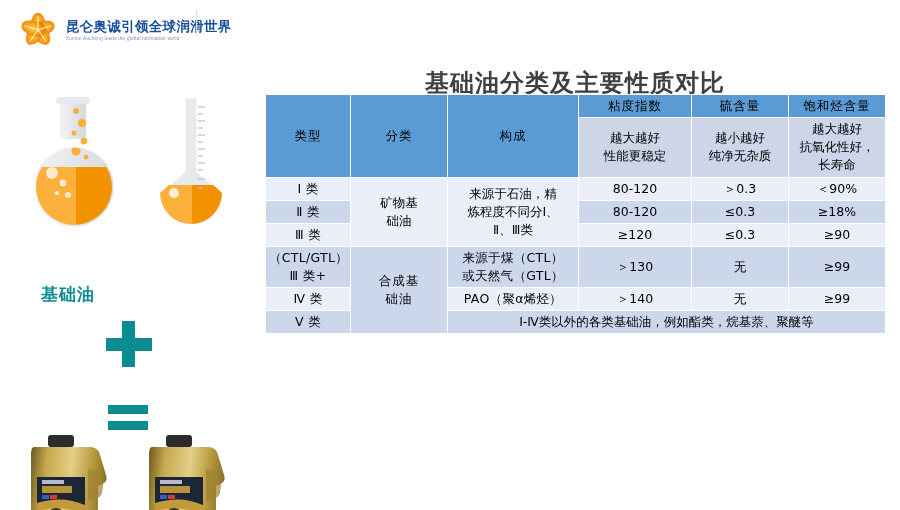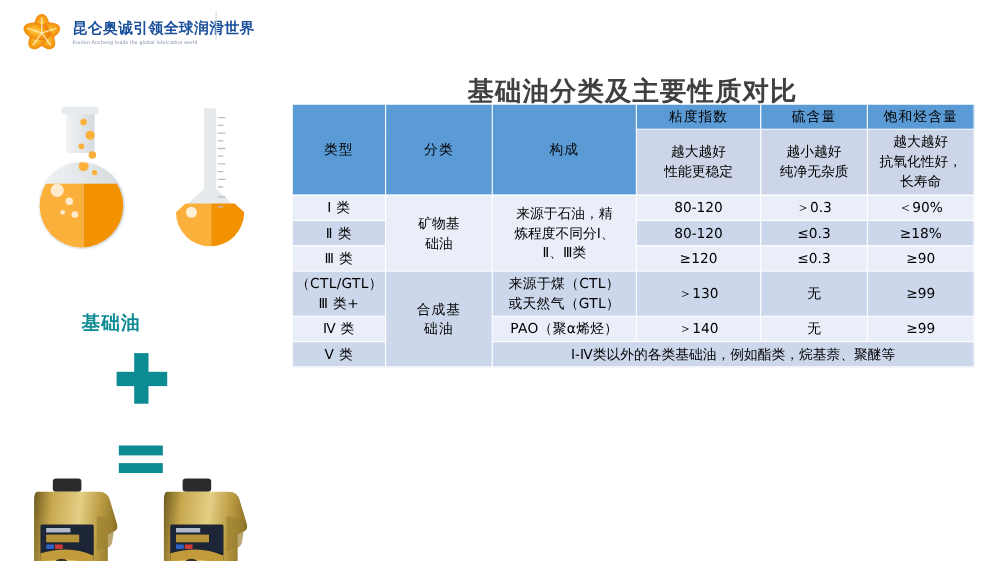--- a/index.html
+++ b/index.html
@@ -41,21 +41,21 @@
   #equals-sign{position:absolute;left:108px;top:320px;width:40px;height:26px;}
   #equals-sign .bar{position:absolute;left:0;width:40px;height:9px;background:#0D8B93;}
   #equals-sign .bar.b1{top:0;}
   #equals-sign .bar.b2{top:16px;}
 
   .pct-block{position:absolute;text-align:center;color:#0D8B93;font-weight:bold;line-height:1.35;
       font-family:"DejaVu Sans","Liberation Sans",sans-serif;}
   #pct-left{left:8px;top:198px;width:120px;}
   #pct-right{left:140px;top:198px;width:112px;}
   .pct-num{font-size:16px;display:block;letter-spacing:.3px;}
-  .pct-label{font-size:17px;display:block;letter-spacing:1px;text-align:right;}
+  .pct-label{font-size:17px;display:block;letter-spacing:1px;}
 
   .bottle{position:absolute;top:348px;width:100px;height:150px;}
   #bottle-1{left:22px;}
   #bottle-2{left:140px;}
 
   
   #table-wrap{position:absolute;left:265px;top:94px;width:620px;height:412px;}
   table.spec{border-collapse:collapse;width:620px;table-layout:fixed;
      font-family:"DejaVu Sans","Liberation Sans",sans-serif;}
   table.spec td,table.spec th{

